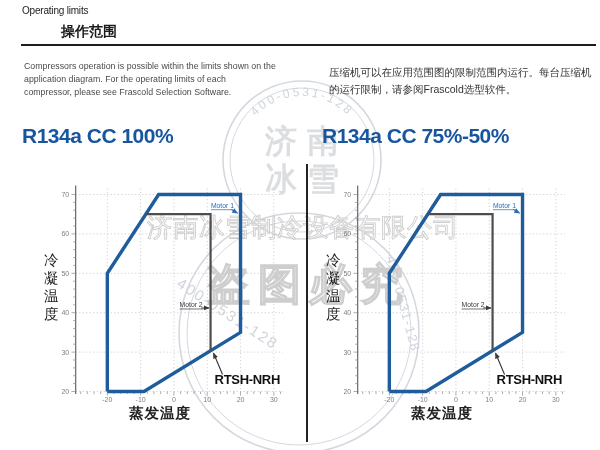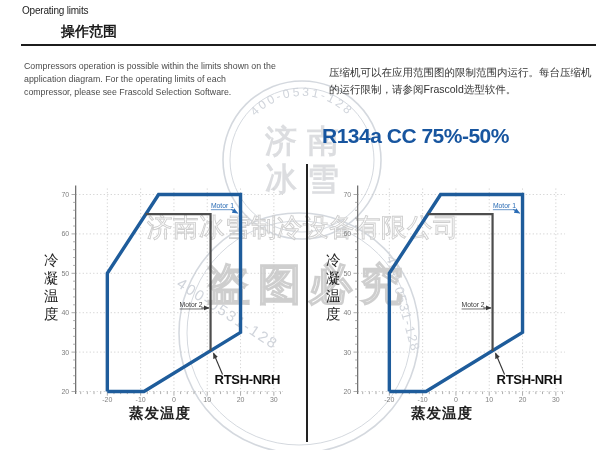--- a/index.html
+++ b/index.html
@@ -62,20 +62,21 @@
       <text x="309" y="299" text-anchor="middle" font-size="43" font-weight="bold" letter-spacing="8" class="wm-outline" stroke-width="1.3">盗图必究</text>
     </svg>
 
   <div class="hdr-en">Operating limits</div>
   <div class="hdr-zh">操作范围</div>
   <div class="hdr-rule"></div>
 
   <p class="intro-en">Compressors operation is possible within the limits shown on the application diagram. For the operating limits of each compressor, please see Frascold Selection Software.</p>
   <p class="intro-zh">压缩机可以在应用范围图的限制范围内运行。每台压缩机的运行限制，请参阅Frascold选型软件。</p>
 
+  <h2 class="chart-title left">R134a CC 100%</h2>
   <h2 class="chart-title right">R134a CC 75%-50%</h2>
 
   <div class="divider"></div>
 
   <svg class="chart left" id="chart-0" width="275" height="258">
       <defs>
         <marker id="ab0" markerWidth="7" markerHeight="6" refX="5.2" refY="2.5" orient="auto" markerUnits="userSpaceOnUse">
           <path d="M0,0 L6,2.5 L0,5 Z" fill="#2a6cb5"></path>
         </marker>
         <marker id="ad0" markerWidth="7" markerHeight="6" refX="5.2" refY="2.5" orient="auto" markerUnits="userSpaceOnUse">

